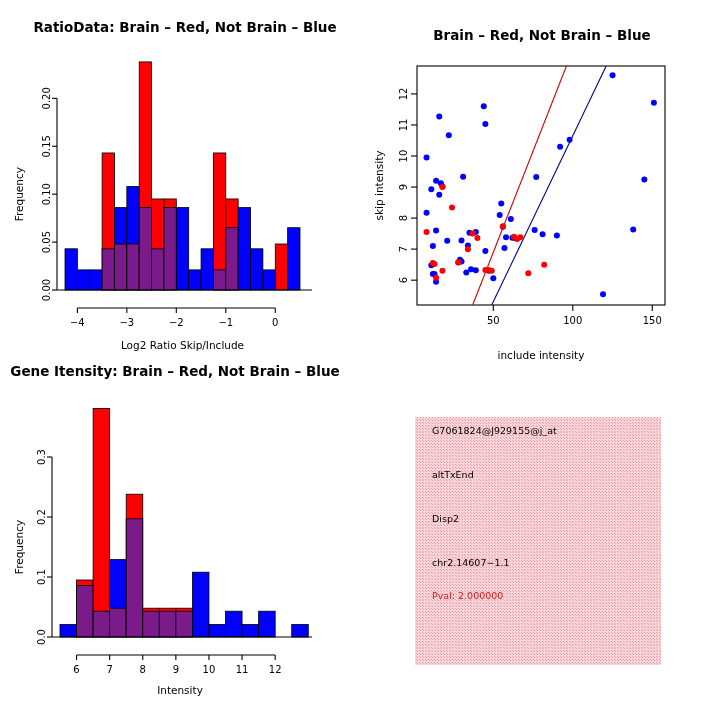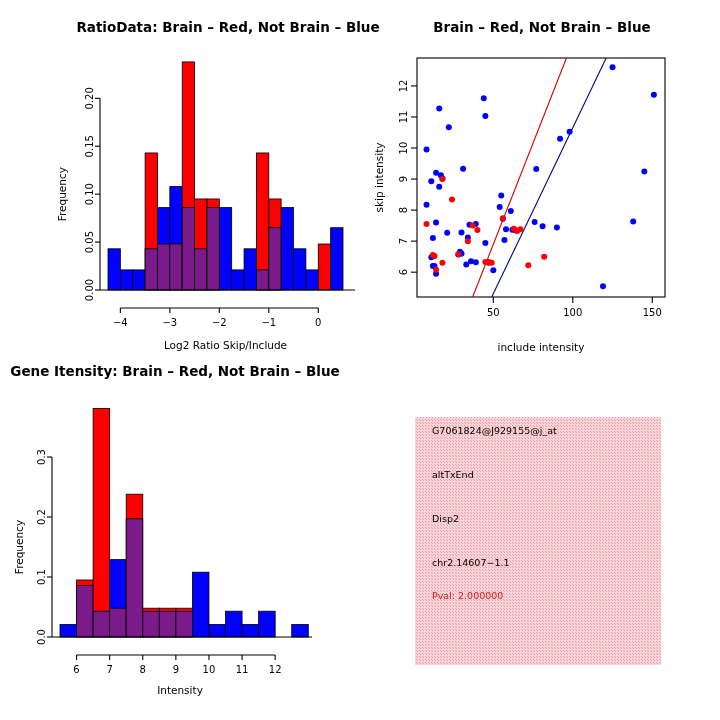--- a/index.html
+++ b/index.html
@@ -1,21 +1,21 @@
 <!DOCTYPE html>
 <html><head>
 <meta charset="utf-8">
 <title>R Multi-panel Plot</title>
 <style>
   html,body{margin:0;padding:0;background:#ffffff;}
   body{width:720px;height:720px;position:relative;overflow:hidden;
        font-family:"DejaVu Sans","Liberation Sans",sans-serif;color:#000;}
   .panel{position:absolute;width:360px;height:360px;}
-  #panel-tl{left:0;top:0;padding-left:43px;}
-  #panel-tr{left:360px;top:0;text-align:center;}
+  #panel-tl{left:0;top:0;}
+  #panel-tr{left:360px;top:8px;text-align:center;}
   #panel-bl{left:0;top:344px;}
   #panel-br{left:360px;top:360px;text-decoration:underline;}
   svg{display:block;}
   .ttl{font-size:13.5px;font-weight:bold;font-family:"DejaVu Sans","Liberation Sans",sans-serif;}
   .axlab{font-size:10.5px;font-family:"DejaVu Sans","Liberation Sans",sans-serif;}
   .tick{font-size:10px;font-family:"DejaVu Sans","Liberation Sans",sans-serif;}
   .infotxt{font-size:9.5px;font-family:"DejaVu Sans","Liberation Sans",sans-serif;}
 </style>
 </head>
 <body>

